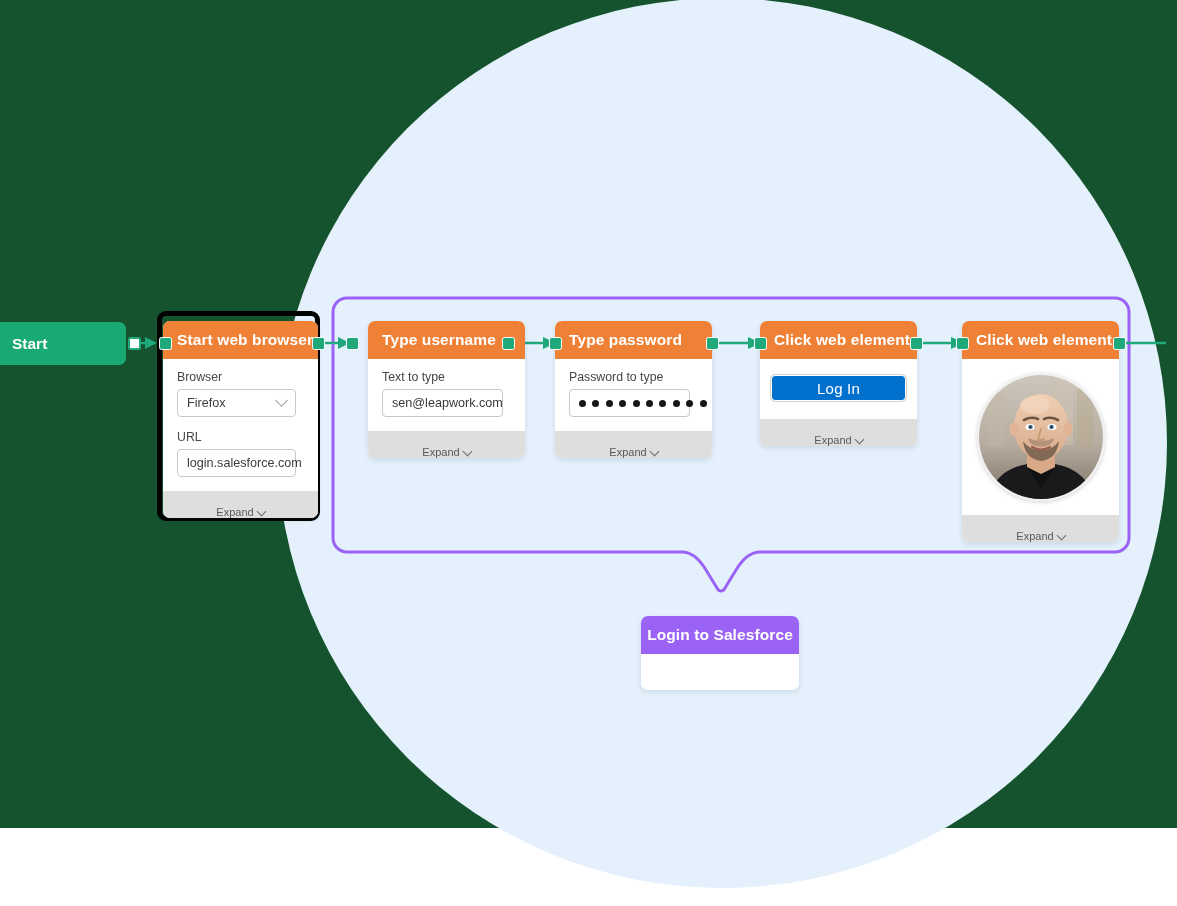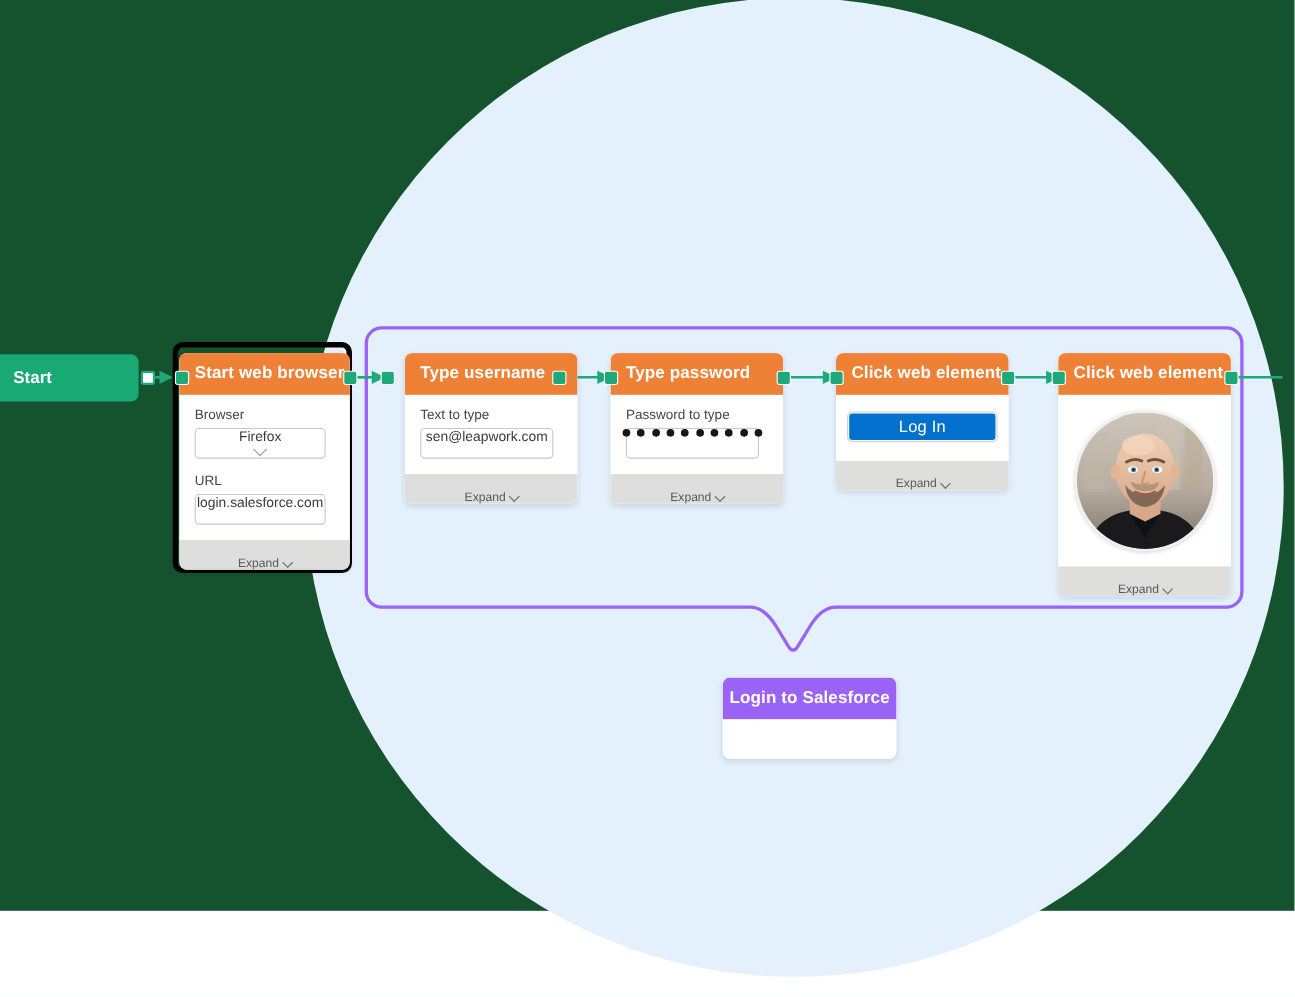--- a/index.html
+++ b/index.html
@@ -99,21 +99,20 @@
   .field-box {
     border: 1px solid #c8c8c8;
     border-radius: 4px;
     background: #ffffff;
     height: 28px;
     display: flex;
     align-items: center;
     padding: 0 9px;
     font-size: 12.6px;
     color: #3b3b3b;
-    flex-direction: column;
   }
   .field-box.select { justify-content: space-between; }
   .sel-chev {
     width: 9px; height: 9px;
     border-right: 1.3px solid #9a9a9a;
     border-bottom: 1.3px solid #9a9a9a;
     transform: translateY(-3px) rotate(45deg);
   }
   .gap { height: 13px; }
 
@@ -377,20 +376,20 @@
       </div>
     </div>
     <div class="node-footer">
       <span>Expand</span>
       <span class="chev"></span>
     </div>
   </div>
   <div class="port filled" style="left:956px; top:337px;"></div>
   <div class="port filled" style="left:1113px; top:337px;"></div>
 
-  <div class="node" style="left:657px; top:616px; width:158px;">
+  <div class="node" style="left:641px; top:616px; width:158px;">
     <div class="node-header purple">
       <span>Login to Salesforce</span>
     </div>
     <div class="node-body" style="height:36px; padding:0;"></div>
   </div>
 
 </div>
 
 </body></html>

